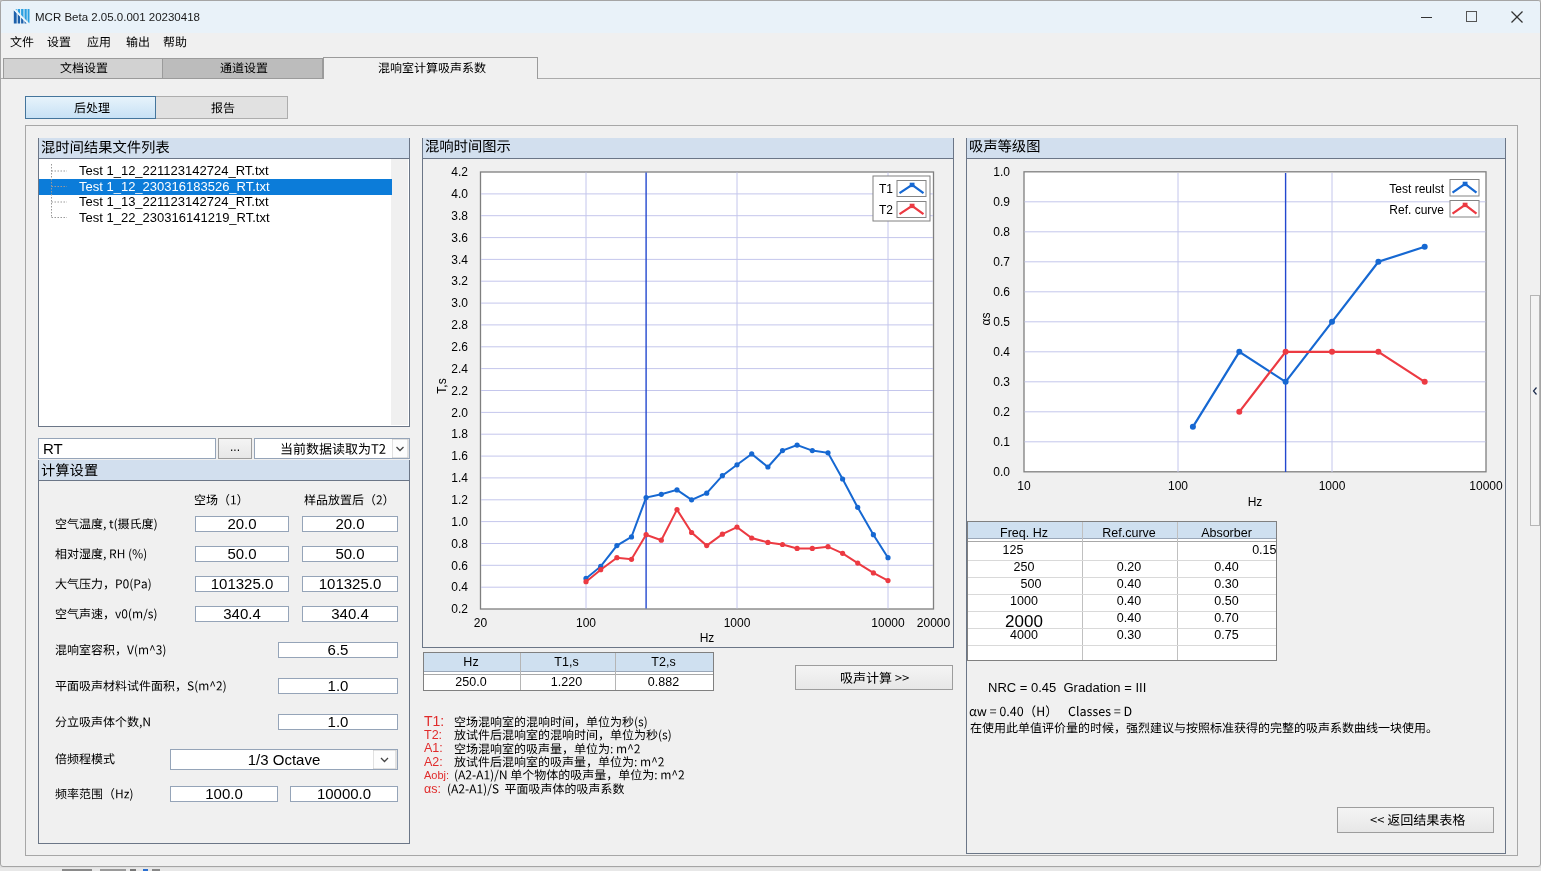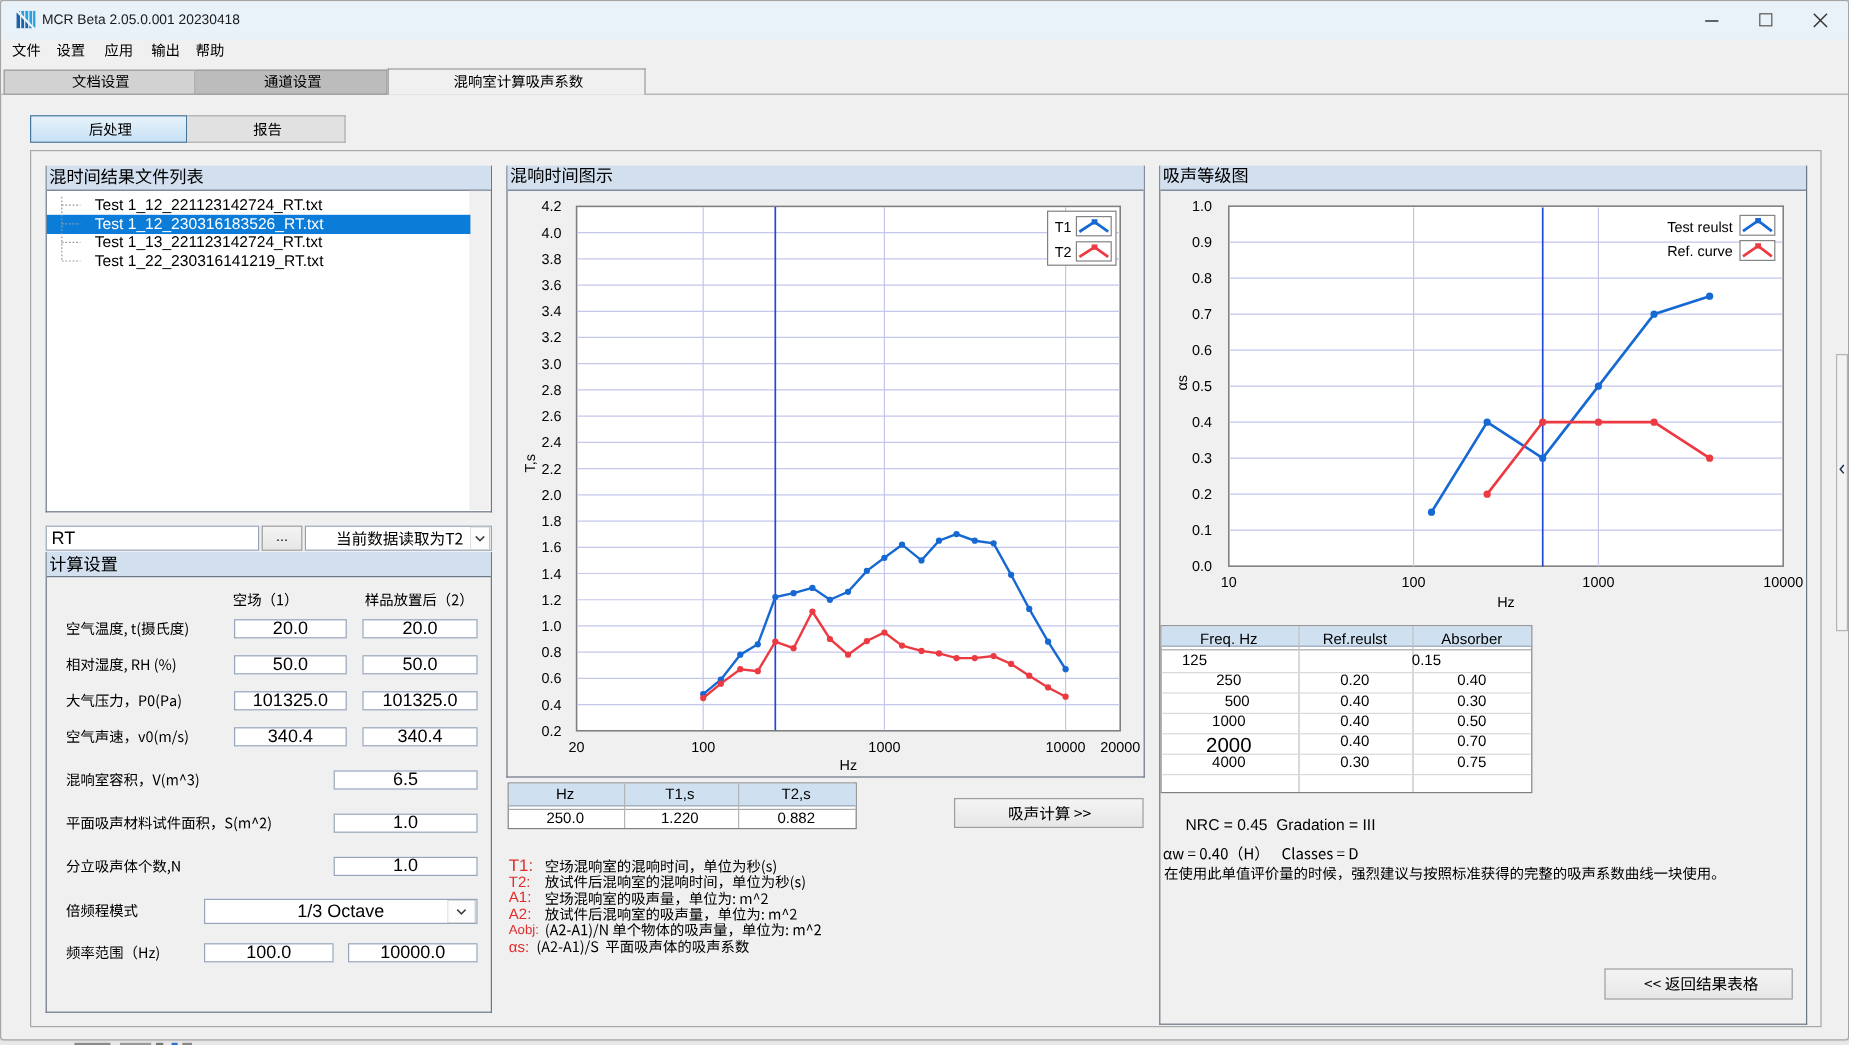--- a/index.html
+++ b/index.html
@@ -374,24 +374,24 @@
         <div class="abs" style="left:114.5px;top:0;width:1px;height:100%;background:#c0c0c0"></div>
         <div class="abs" style="left:209.5px;top:0;width:1px;height:100%;background:#c0c0c0"></div>
         <div class="abs" style="left:0;top:38.5px;width:100%;height:1px;background:#d9d9d9"></div>
         <div class="abs" style="left:0;top:55.5px;width:100%;height:1px;background:#d9d9d9"></div>
         <div class="abs" style="left:0;top:72.5px;width:100%;height:1px;background:#d9d9d9"></div>
         <div class="abs" style="left:0;top:89.5px;width:100%;height:1px;background:#d9d9d9"></div>
         <div class="abs" style="left:0;top:106.5px;width:100%;height:1px;background:#d9d9d9"></div>
         <div class="abs" style="left:0;top:123.5px;width:100%;height:1px;background:#d9d9d9"></div>
       </div>
       <div class="abs" style="left:973px;top:524.5px;width:100px;text-align:center;font-size:12.5px">Freq. Hz</div>
-      <div class="abs" style="left:1078px;top:524.5px;width:100px;text-align:center;font-size:12.5px">Ref.reulst</div>
+      <div class="abs" style="left:1078px;top:524.5px;width:100px;text-align:center;font-size:12.5px">Ref.curve</div>
       <div class="abs" style="left:1175.5px;top:524.5px;width:100px;text-align:center;font-size:12.5px">Absorber</div>
-      <div class="abs" style="left:984px;top:542.3px;width:100px;font-size:12.5px">125</div>
-      <div class="abs" style="left:1175.5px;top:542.3px;width:100px;text-align:left;font-size:12.5px">0.15</div>
+      <div class="abs" style="left:962px;top:542.3px;width:100px;text-align:center;font-size:12.5px">125</div>
+      <div class="abs" style="left:1175.5px;top:542.3px;width:100px;text-align:right;font-size:12.5px">0.15</div>
       <div class="abs" style="left:973px;top:559.3px;width:100px;text-align:center;font-size:12.5px">250</div>
       <div class="abs" style="left:1078px;top:559.3px;width:100px;text-align:center;font-size:12.5px">0.20</div>
       <div class="abs" style="left:1175.5px;top:559.3px;width:100px;text-align:center;font-size:12.5px">0.40</div>
       <div class="abs" style="left:980px;top:576.3px;width:100px;text-align:center;font-size:12.5px">500</div>
       <div class="abs" style="left:1078px;top:576.3px;width:100px;text-align:center;font-size:12.5px">0.40</div>
       <div class="abs" style="left:1175.5px;top:576.3px;width:100px;text-align:center;font-size:12.5px">0.30</div>
       <div class="abs" style="left:973px;top:593.3px;width:100px;text-align:center;font-size:12.5px">1000</div>
       <div class="abs" style="left:1078px;top:593.3px;width:100px;text-align:center;font-size:12.5px">0.40</div>
       <div class="abs" style="left:1175.5px;top:593.3px;width:100px;text-align:center;font-size:12.5px">0.50</div>
       <div class="abs" style="left:973px;top:611px;width:100px;text-align:center;font-size:17px">2000</div>

